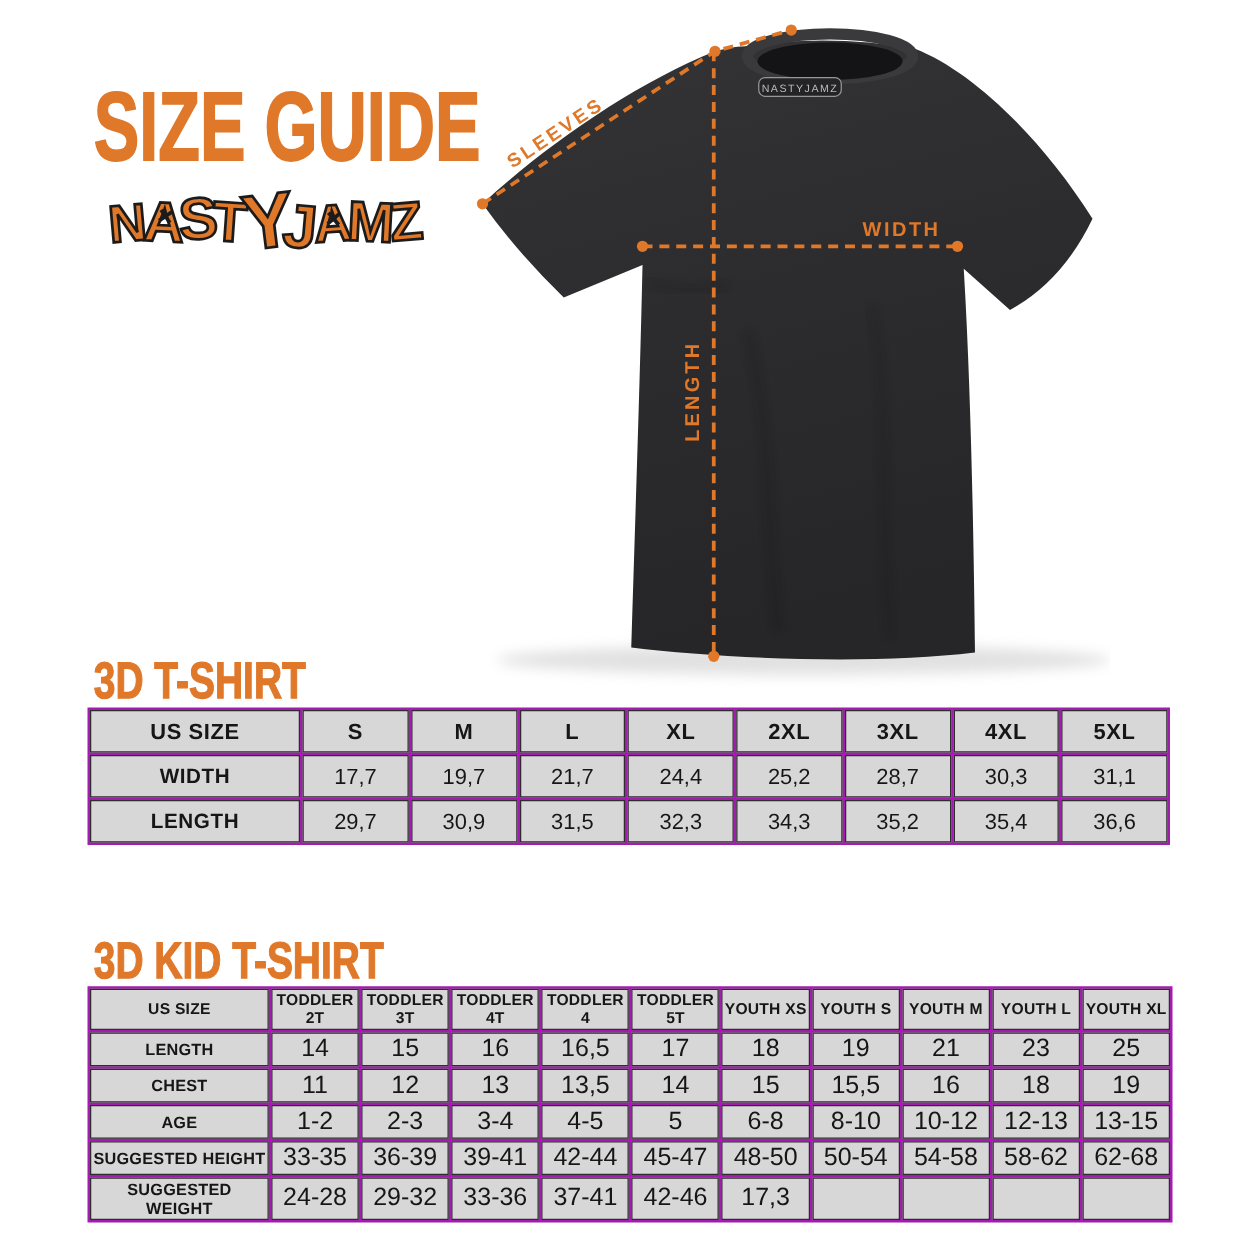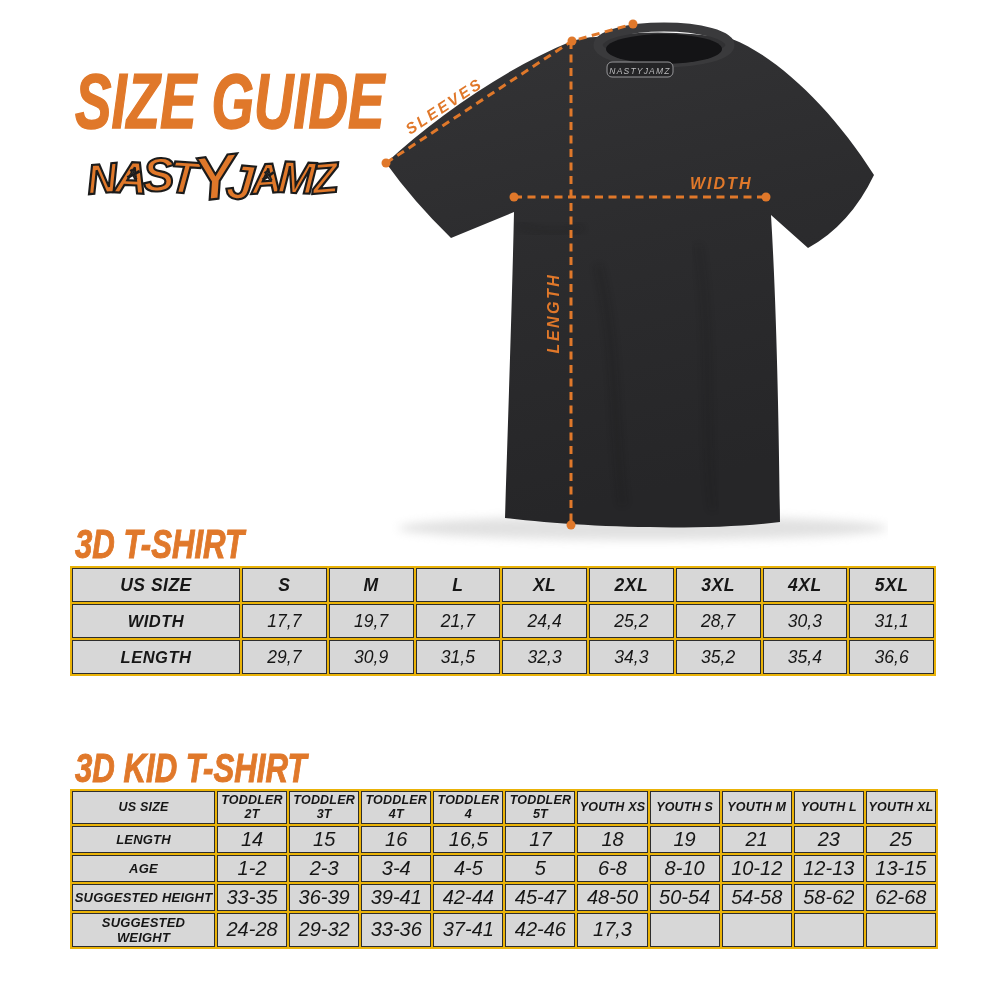--- a/index.html
+++ b/index.html
@@ -1,18 +1,18 @@
 <!DOCTYPE html>
 <html style="--accent: #e0782a; --cell-bg: #d7d7d7; --cell-border: #2d2d2d;"><head>
 <meta charset="utf-8">
 <style>
   html,body{margin:0;padding:0;background:#ffffff;}
   .canvas{
     position:relative;width:1000px;height:1000px;background:#ffffff;overflow:hidden;
-    font-family:"Liberation Sans",sans-serif;color:#151515;font-style:italic;
+    font-family:"Liberation Sans",sans-serif;color:#151515;
   }
   
   .big-title{
     position:absolute;left:75px;top:62px;font-size:78px;line-height:78px;font-weight:bold;
     color:var(--accent,#e0782a);-webkit-text-stroke:1.5px var(--accent,#e0782a);
     transform:scaleX(.70);transform-origin:left top;white-space:nowrap;letter-spacing:0px;
   }
   .section-heading{
     position:absolute;left:75px;font-size:41px;line-height:41px;font-weight:bold;
     color:var(--accent,#e0782a);-webkit-text-stroke:1px var(--accent,#e0782a);
@@ -41,21 +41,21 @@
   .l1::after,.l6::after{
     content:'\2715';position:absolute;left:52%;top:42%;transform:translate(-50%,-50%) rotate(8deg);
     font-size:15px;color:#fff8ee;-webkit-text-stroke:1px #1b1b1b;
   }
   
   .shirt-wrap{position:absolute;left:368px;top:5px;width:520px;height:545px;}
   svg text{font-family:"Liberation Sans",sans-serif;}
   
   .size-table{
     position:absolute;border-collapse:separate;border-spacing:2.5px;table-layout:fixed;
-    background:#eab308;
+    background:#a21caf;
   }
   .size-table th,.size-table td{
     border:1.6px solid var(--cell-border,#2d2d2d);
     background:var(--cell-bg,#d7d7d7);
     text-align:center;vertical-align:middle;color:#161616;overflow:hidden;
   }
   .adult{left:70px;top:566px;width:866px;}
   .adult col.label-col{width:168px;}
   .adult thead th{font-size:17.5px;height:30px;letter-spacing:.5px;}
   .adult tbody th{font-size:16.5px;letter-spacing:.5px;}
@@ -246,20 +246,33 @@
           <td>16</td>
           <td>16,5</td>
           <td>17</td>
           <td>18</td>
           <td>19</td>
           <td>21</td>
           <td>23</td>
           <td>25</td>
         </tr>
         <tr>
+          <th>CHEST</th>
+          <td>11</td>
+          <td>12</td>
+          <td>13</td>
+          <td>13,5</td>
+          <td>14</td>
+          <td>15</td>
+          <td>15,5</td>
+          <td>16</td>
+          <td>18</td>
+          <td>19</td>
+        </tr>
+        <tr>
           <th>AGE</th>
           <td>1-2</td>
           <td>2-3</td>
           <td>3-4</td>
           <td>4-5</td>
           <td>5</td>
           <td>6-8</td>
           <td>8-10</td>
           <td>10-12</td>
           <td>12-13</td>

